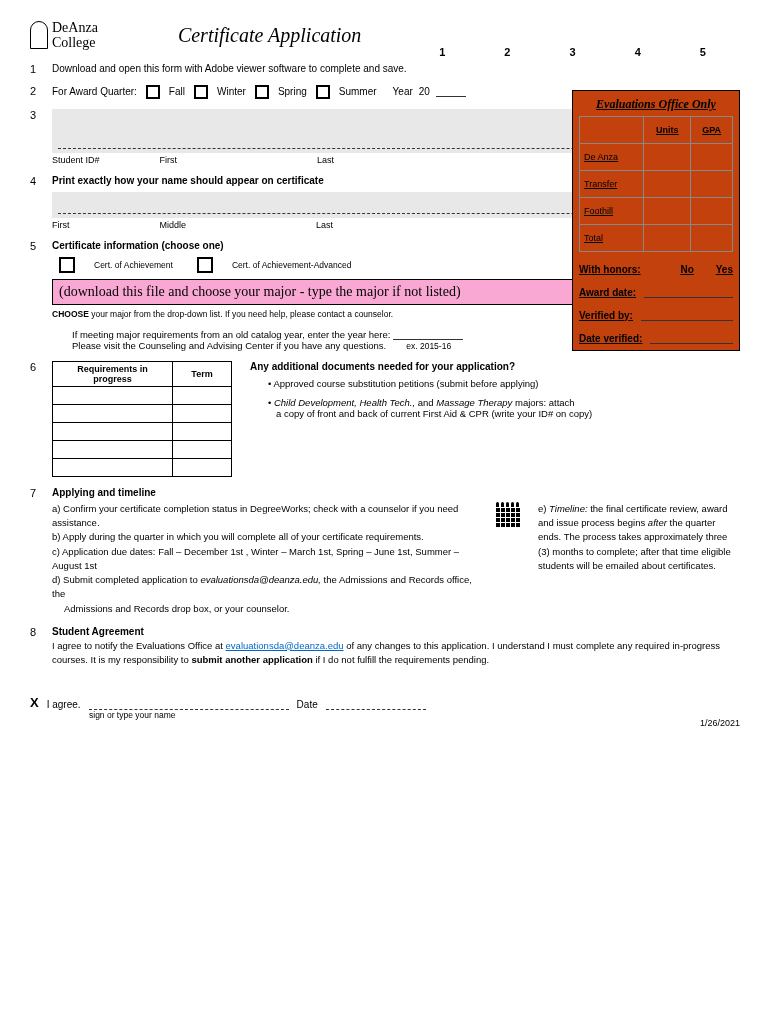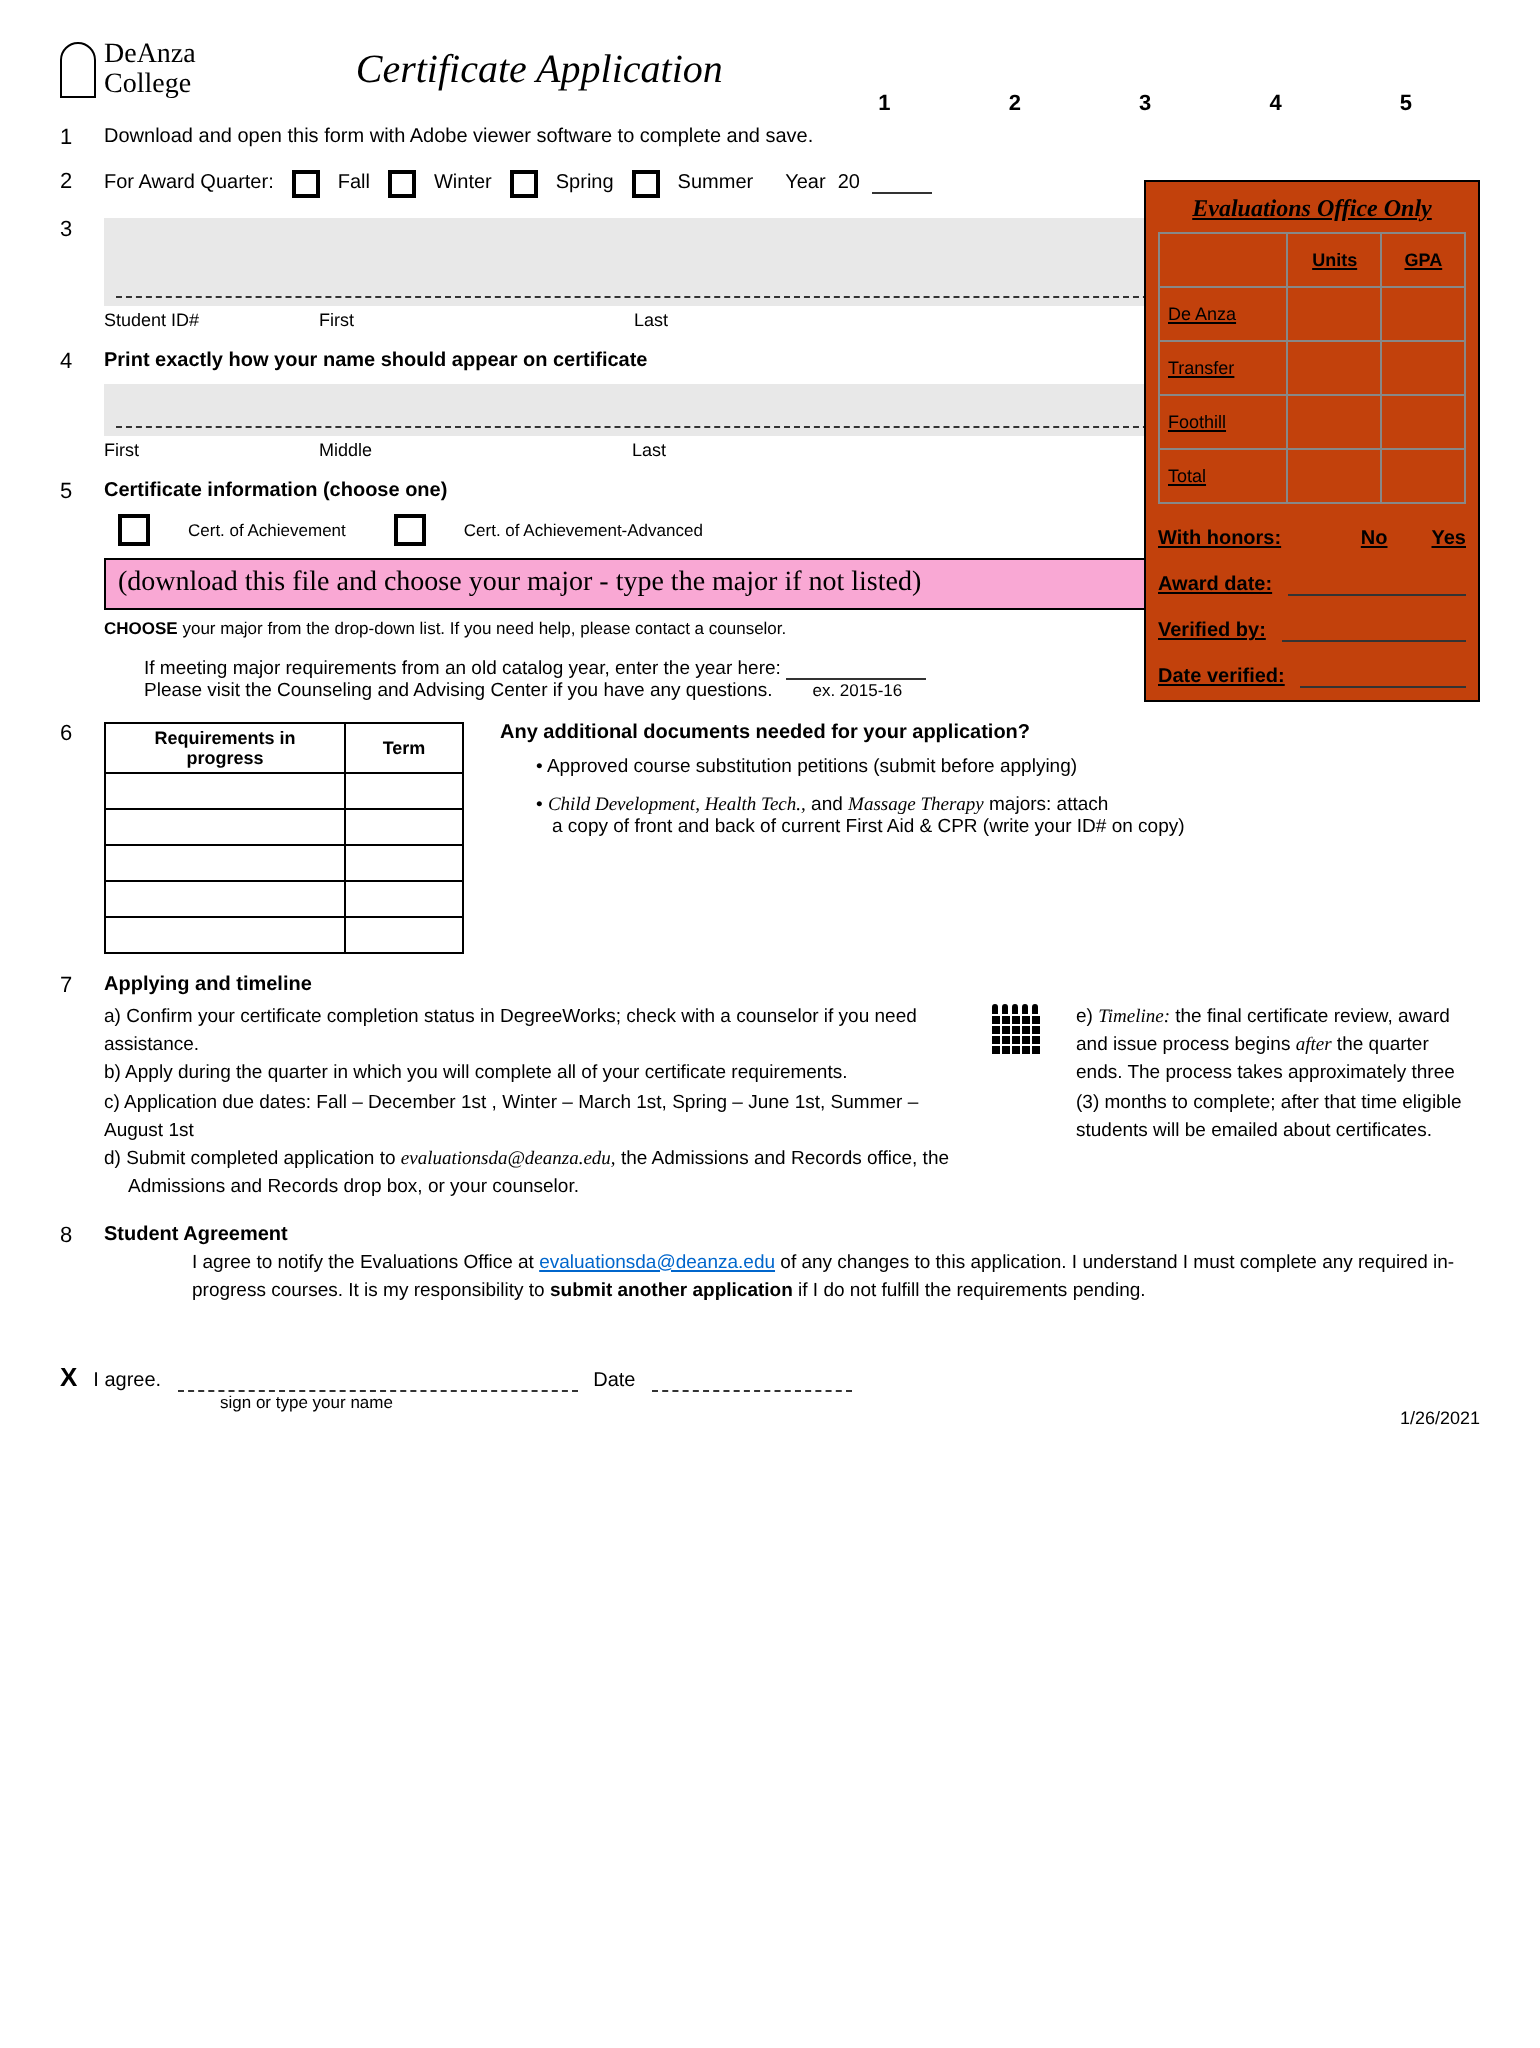--- a/index.html
+++ b/index.html
@@ -37,21 +37,21 @@
   .calendar-icon { width: 28px; height: 28px; display: inline-block; }
   .calendar-icon .top { display:flex; gap:2px; margin-bottom:1px;}
   .calendar-icon .top span{ width:3px; height:5px; background:#000; border-radius:2px 2px 0 0;}
   .calendar-icon .grid { display:grid; grid-template-columns:repeat(5,4px); grid-template-rows:repeat(4,4px); gap:1px;}
   .calendar-icon .grid span{ background:#000;}
   .agreement a { color: #0066cc; text-decoration: underline; }
   .sig-row { display: flex; align-items: flex-end; gap: 8px; margin-top: 28px; }
   .sig-line { border-bottom: 1px dashed #333; width: 200px; height: 12px; }
   .sig-date-line { border-bottom: 1px dashed #333; width: 100px; height: 12px; }
   .footer-date { position: absolute; bottom: 12px; right: 30px; font-size: 9px; }
-  .italic { font-style: italic; font-family: Liberation Serif, serif; }
+  .italic { font-style: italic; }
   .small { font-size: 8.5px; }
   .underline-blank { display:inline-block; border-bottom:1px solid #333; width:70px; height:10px; vertical-align:bottom;}
 </style>
 </head>
 <body>
 
 <div class="header">
   <div class="logo">
     <div class="logo-icon"></div>
     <div class="logo-text">
@@ -284,28 +284,28 @@
         <span>e) </span><span class="italic">Timeline:</span><span> the final certificate review, award and issue process begins </span><span class="italic">after</span><span> the quarter ends.  The process takes approximately three (3) months to complete; after that time eligible students will be emailed about certificates.</span>
       </div>
     </div>
   </div>
 </div>
 
 <div class="section">
   <div class="secnum">8</div>
   <div class="seccontent" style="width:500px;">
     <div class="bold">Student Agreement</div>
-    <div class="agreement" style="font-size:9.5px; line-height:1.5; margin-top:2px;margin-left:44px;">
+    <div class="agreement" style="font-size:9.5px; line-height:1.5; margin-top:2px;">
       <span>I agree to notify the Evaluations Office at </span><a href="#">evaluationsda@deanza.edu</a><span> of any changes to this application. I understand I must complete any required in-progress courses. It is my responsibility to </span><span class="bold">submit another application</span><span> if I do not fulfill the requirements pending.</span>
     </div>
   </div>
 </div>
 
 <div class="sig-row">
   <span class="bold" style="font-size:13px;">X</span>
   <span>I agree.</span>
   <span class="sig-line"></span>
   <span>Date</span>
   <span class="sig-date-line"></span>
 </div>
-<div style="margin-left:80px; font-size:8.5px;">sign or type your name</div>
+<div style="margin-left:59px; font-size:8.5px;">sign or type your name</div>
 
 <div class="footer-date">1/26/2021</div>
 
 </body></html>

